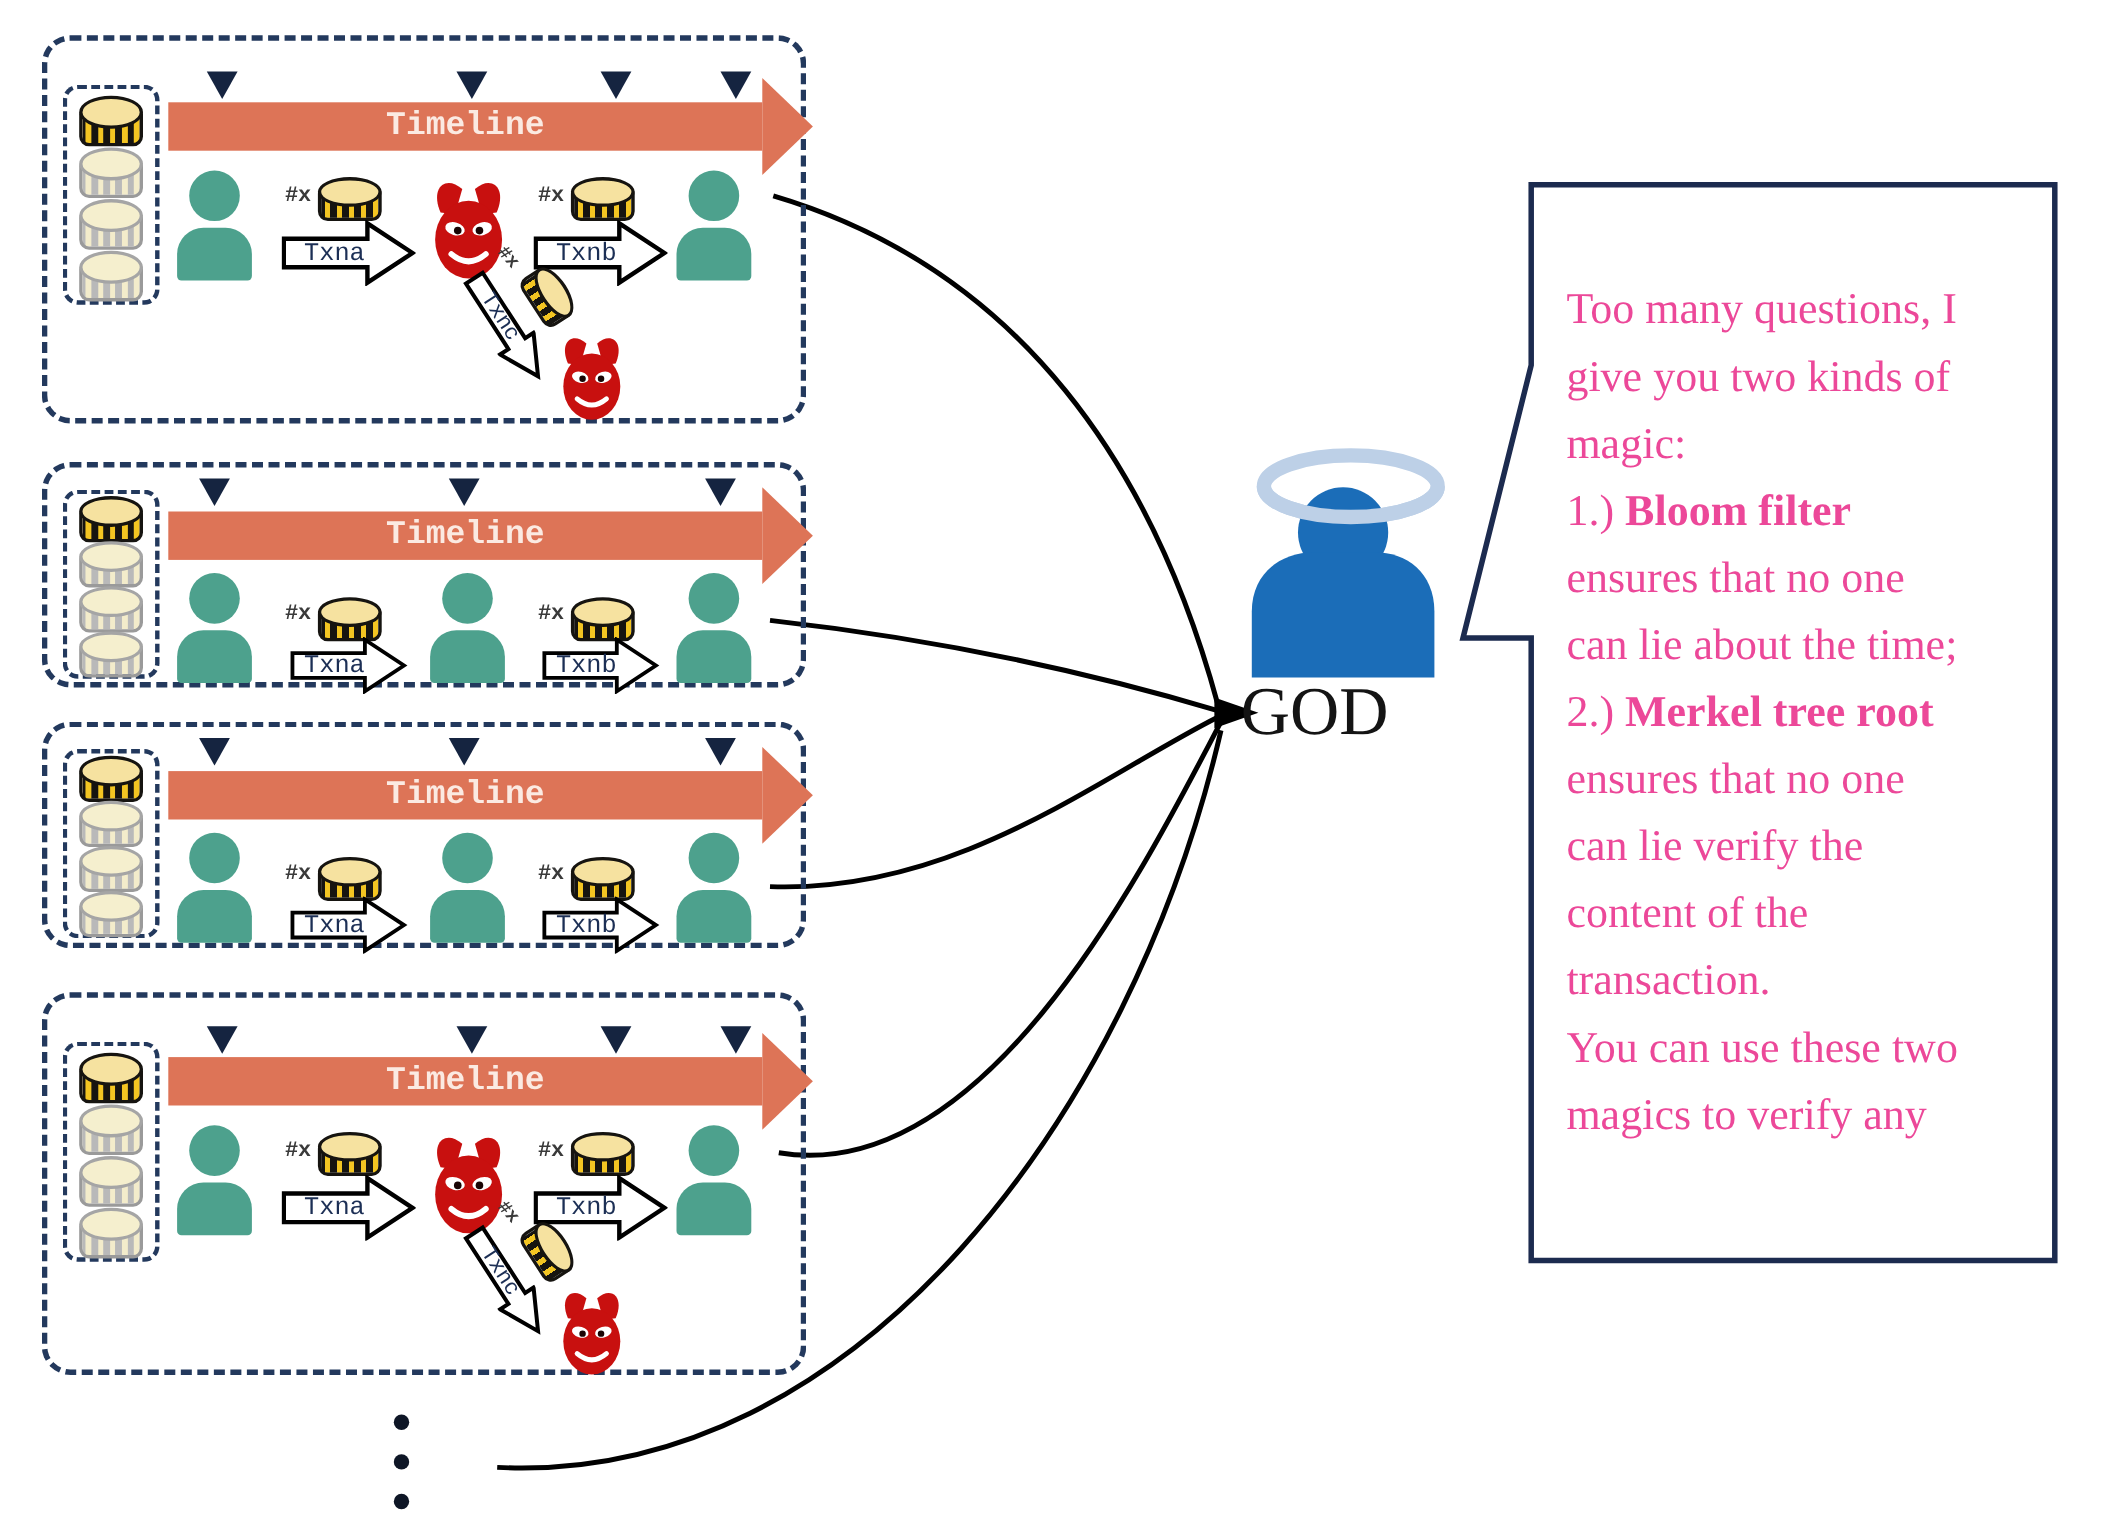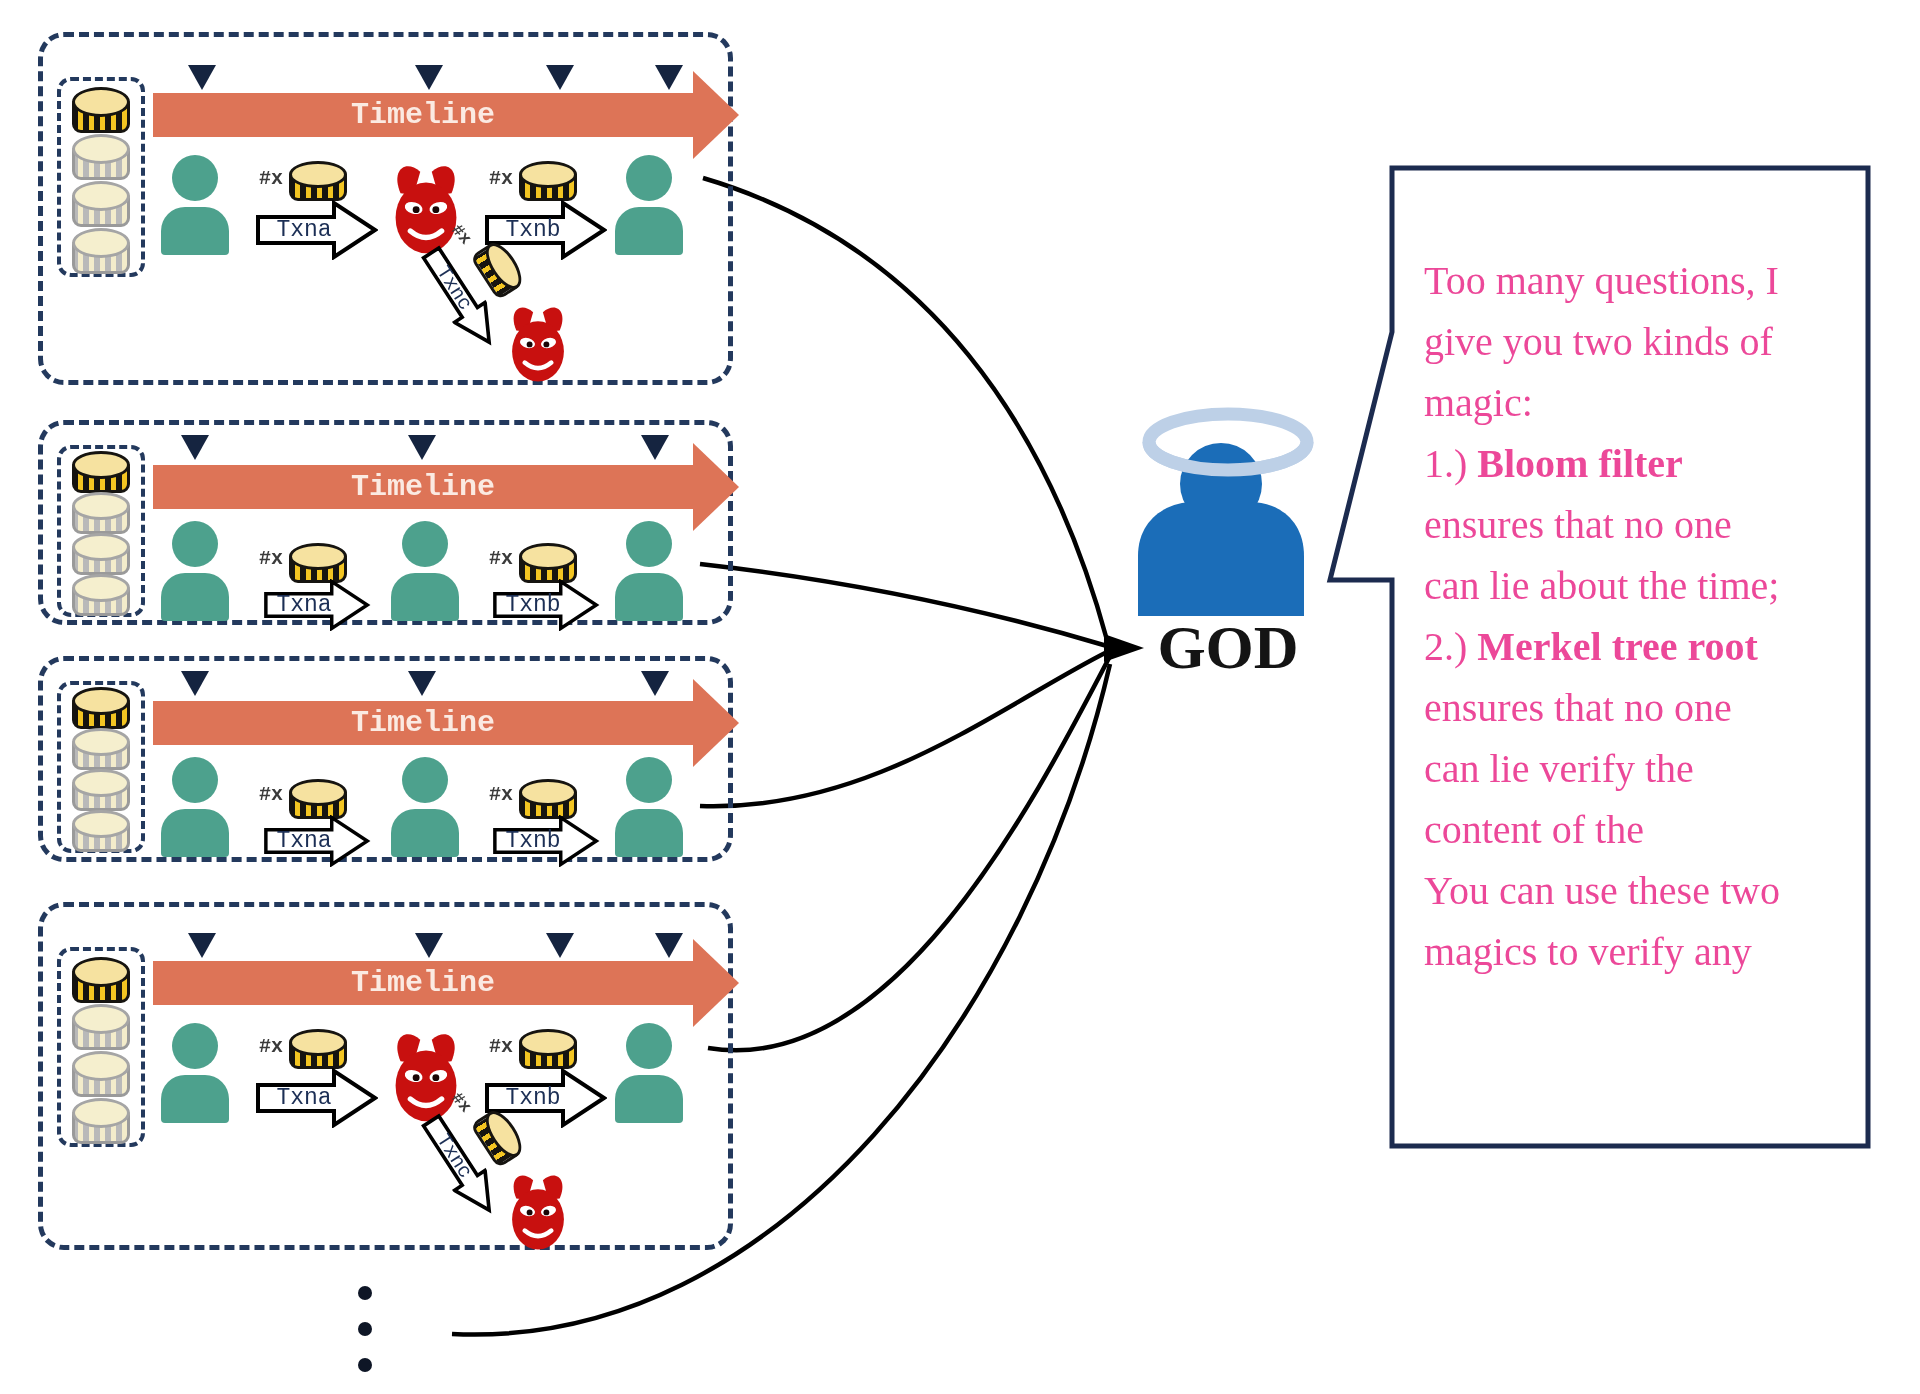--- a/index.html
+++ b/index.html
@@ -54,22 +54,22 @@
   .txn-label{position:absolute;left:4px;top:50%;transform:translateY(-50%);width:88px;
              text-align:center;font-size:23px;color:#1c2f55;}
   .hash{position:absolute;font-size:20px;font-weight:bold;color:#3a3a3a;}
 
   .devil{position:absolute;}
   .devil svg{width:100%;height:100%;}
 
   .rotgrp{position:absolute;transform-origin:0 20px;}
 
   
-  .god-label{position:absolute;left:1128px;top:612px;width:200px;text-align:center;
-             font-size:62px;font-weight:bold;color:#141414;z-index:4;}
+  .god-label{position:absolute;left:1128px;top:612px;width:200px;
+             font-size:62px;font-weight:normal;color:#141414;z-index:4;}
 
   
   .bubble-text{position:absolute;left:1424px;top:250px;width:442px;z-index:5;}
   .bubble-line{font-size:40px;line-height:61px;color:#ec4899;white-space:nowrap;}
   .bubble-line b{font-weight:bold;}
 
   .dot{position:absolute;width:14px;height:14px;border-radius:50%;background:#0e1626;z-index:3;}
 
   svg.layer{position:absolute;left:0;top:0;width:1920px;height:1394px;z-index:1;}
 </style>
@@ -424,15 +424,16 @@
   <div class="bubble-line"><span>Too many questions, I</span><b></b></div>
   <div class="bubble-line"><span>give you two kinds of</span><b></b></div>
   <div class="bubble-line"><span>magic:</span><b></b></div>
   <div class="bubble-line"><span>1.) </span><b>Bloom filter</b></div>
   <div class="bubble-line"><span>ensures that no one</span><b></b></div>
   <div class="bubble-line"><span>can lie about the time;</span><b></b></div>
   <div class="bubble-line"><span>2.) </span><b>Merkel tree root</b></div>
   <div class="bubble-line"><span>ensures that no one</span><b></b></div>
   <div class="bubble-line"><span>can lie verify the</span><b></b></div>
   <div class="bubble-line"><span>content of the</span><b></b></div>
+  <div class="bubble-line"><span>transaction.</span><b></b></div>
   <div class="bubble-line"><span>You can use these two</span><b></b></div>
   <div class="bubble-line"><span>magics to verify any</span><b></b></div>
 </div>
 
 </body></html>

